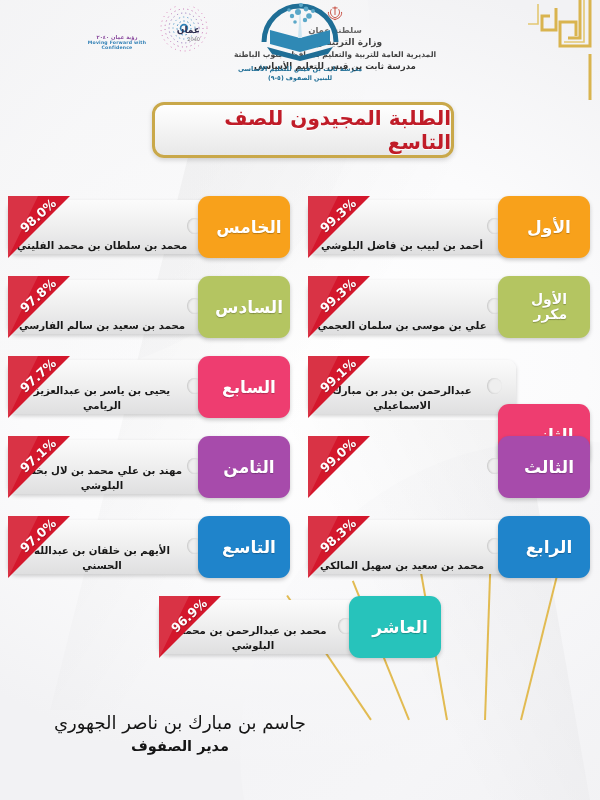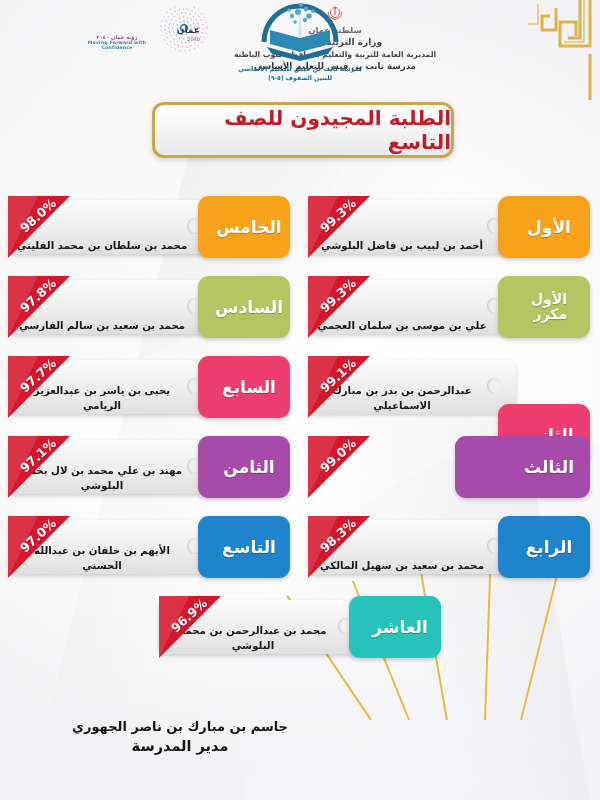--- a/index.html
+++ b/index.html
@@ -353,22 +353,22 @@
 
   
   .footer {
     position: absolute;
     left: 0; bottom: 42px;
     width: 360px;
     text-align: center;
     direction: rtl;
   }
   .footer .principal-name {
-    font-size: 13px;
-    font-weight: 700;
+    font-size: 18px;
+    font-weight: 400;
     color: #151515;
     line-height: 1.5;
   }
   .footer .principal-title {
     font-size: 14.5px;
     font-weight: 700;
     color: #151515;
     line-height: 1.5;
   }
 </style>
@@ -573,21 +573,21 @@
           <div class="pct-flag">
             <span class="tri" style="border-top-color: rgb(212, 23, 44);"></span>
             <span class="tri-shade"></span>
             <span class="pct-text">97.7%</span>
           </div>
         </div>
       </div>
       <div class="row-pair">
         <div class="row right-col">
           <div class="notch"></div>
-          <div class="rank-badge" style="background: rgb(167, 75, 171); padding-left: 43px;">
+          <div class="rank-badge" style="background: rgb(167, 75, 171);">
             <span class="rank-label">الثالث</span>
           </div>
           <div class="pct-flag">
             <span class="tri" style="border-top-color: rgb(212, 23, 44);"></span>
             <span class="tri-shade"></span>
             <span class="pct-text">99.0%</span>
           </div>
         </div>
         <div class="row left-col">
           <div class="name-plate">
@@ -647,16 +647,16 @@
             <span class="tri" style="border-top-color: rgb(212, 23, 44);"></span>
             <span class="tri-shade"></span>
             <span class="pct-text">96.9%</span>
           </div>
         </div>
       </div>
     </div>
 
   <div class="footer">
     <div class="principal-name">جاسم بن مبارك بن ناصر الجهوري</div>
-    <div class="principal-title">مدير المدرسة</div>
+    <div class="principal-title">مدير الصفوف</div>
   </div>
 
 </div>
 
 </body></html>

